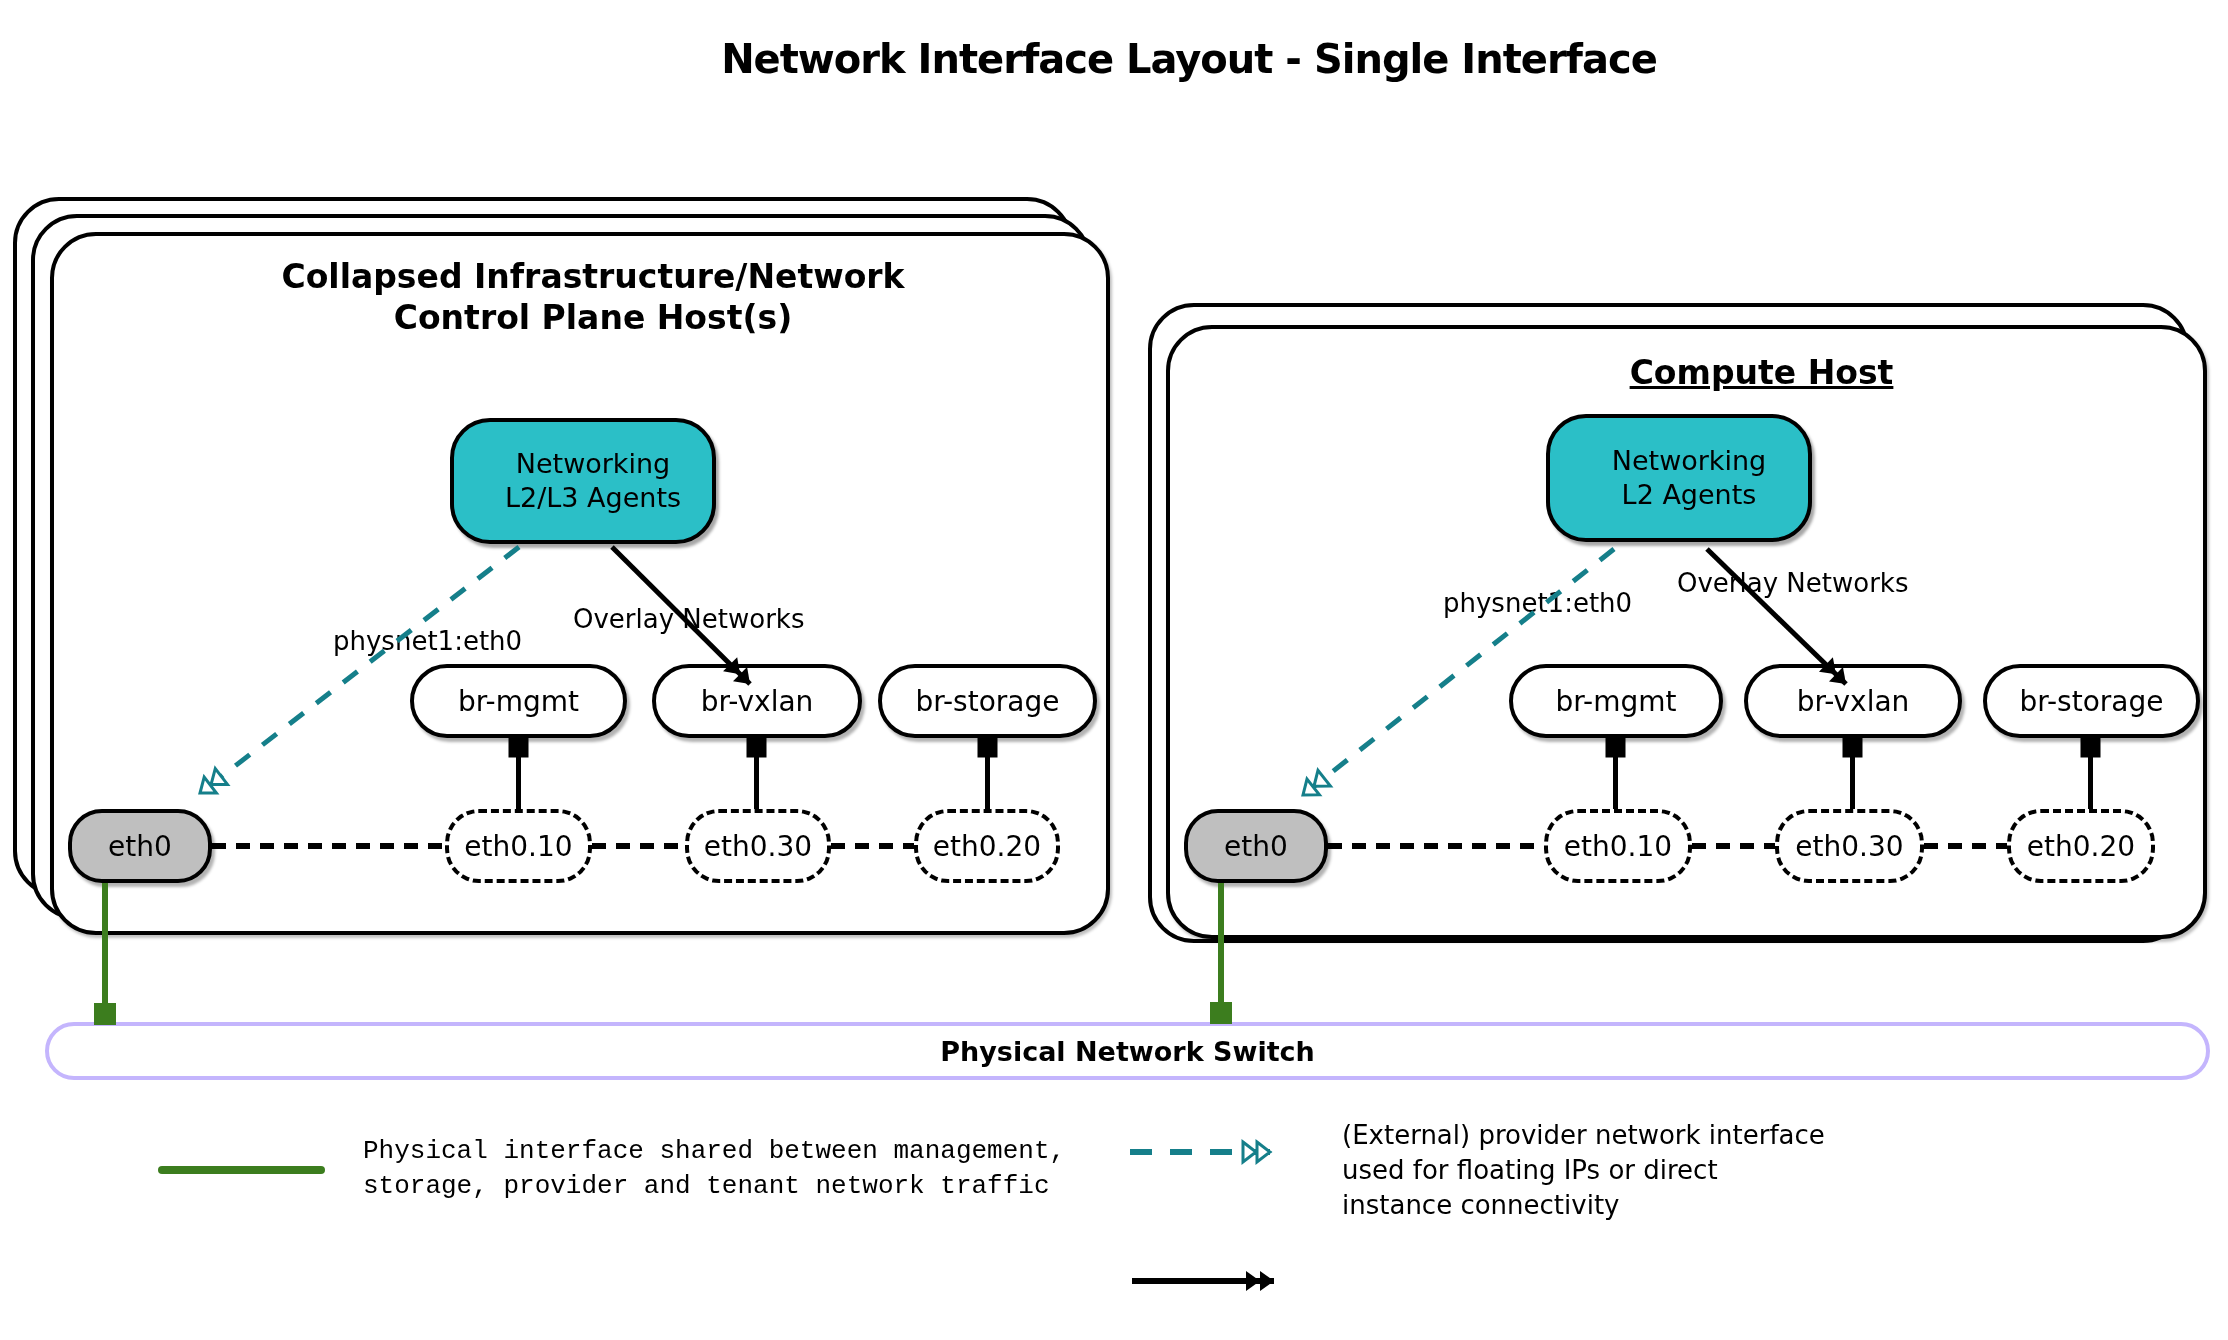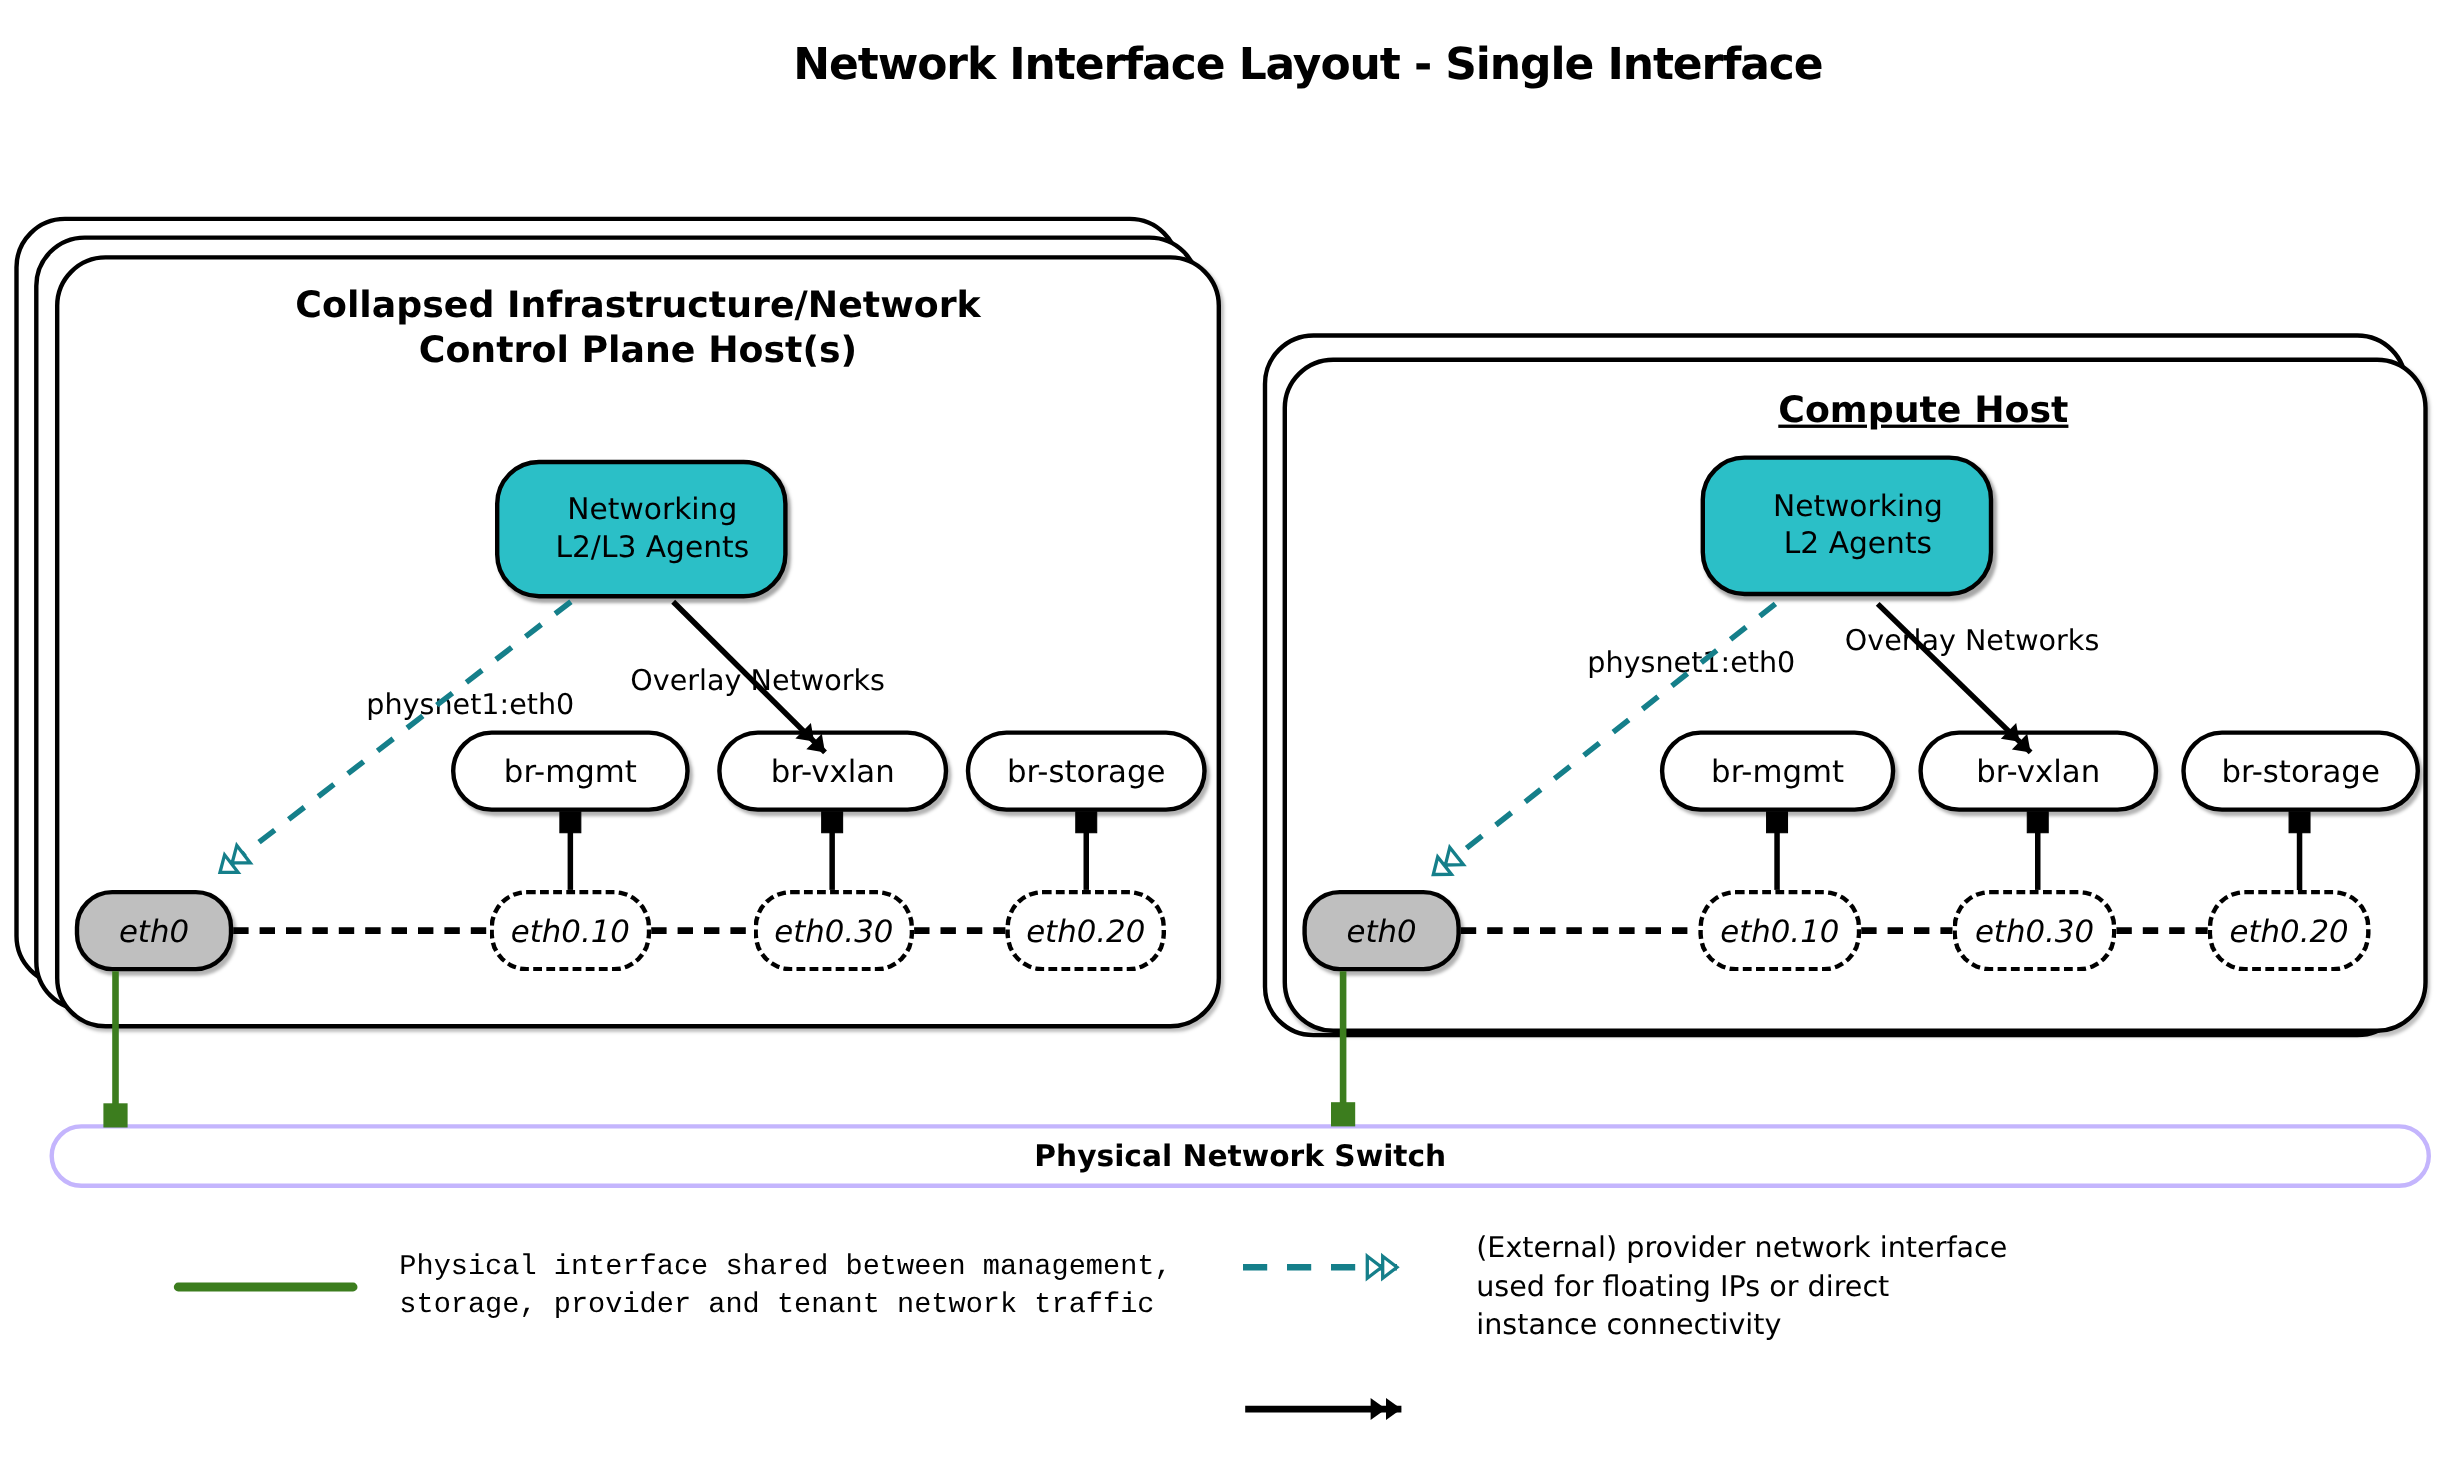--- a/index.html
+++ b/index.html
@@ -13,36 +13,36 @@
     font-size:40px;font-weight:bold;letter-spacing:-1px;
   }
   .host-back{
     background:#fff;border:4px solid #000;border-radius:46px;box-sizing:border-box;
   }
   .host-front{
     background:#fff;border:4px solid #000;border-radius:46px;box-sizing:border-box;
     box-shadow:2px 3px 3px rgba(0,0,0,0.25);
   }
   .host-title{
-    text-align:center;font-size:33px;font-weight:bold;line-height:41px;z-index:2;
+    text-align:center;font-size:33px;font-weight:bold;line-height:41px;z-index:2;padding-left:13px;
   }
   .agent-box{
     background:var(--teal);border:4px solid #000;border-radius:40px;box-sizing:border-box;
     display:flex;flex-direction:column;align-items:center;justify-content:center;
     font-size:27px;line-height:34px;text-align:center;z-index:3;
     box-shadow:3px 4px 3px rgba(0,0,0,0.35);
     padding-left:20px;
   }
   .pill{
     background:#fff;border:4px solid #000;border-radius:38px;box-sizing:border-box;
     display:flex;align-items:center;justify-content:center;white-space:nowrap;
     font-size:28px;z-index:3;box-shadow:3px 4px 3px rgba(0,0,0,0.3);
   }
   .eth-pill{
-    border-radius:34px;font-size:28px;font-style:italic;
+    border-radius:34px;font-size:28px;
   }
   .eth-dashed{border-style:dashed;box-shadow:none;}
   .eth-phys{background:#bfbfbf;}
   .edge-label{
     font-size:26px;white-space:nowrap;z-index:2;
   }
   .switch-bar{
     background:#fff;border:4px solid #c4b5fd;border-radius:31px;box-sizing:border-box;
     display:flex;align-items:center;justify-content:center;
     font-size:27px;font-weight:bold;z-index:1;

